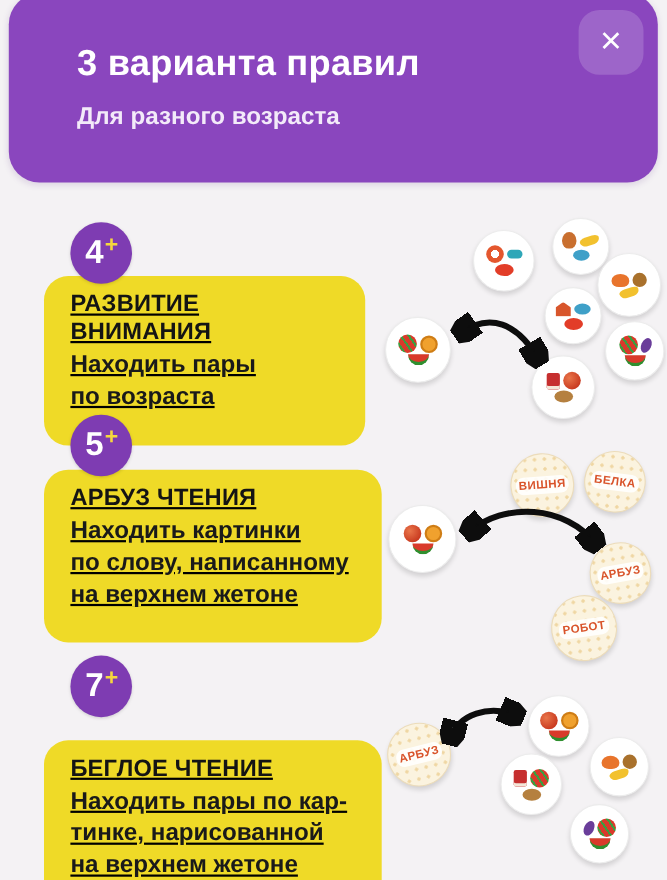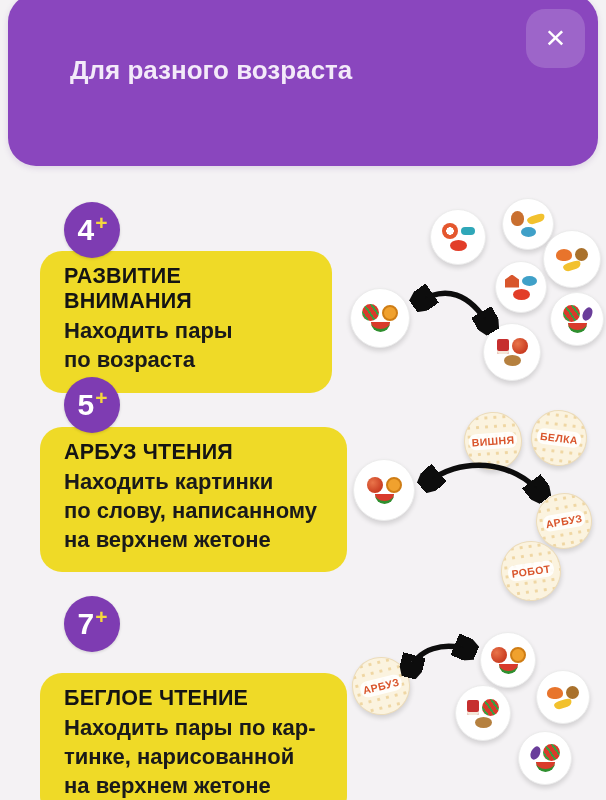--- a/index.html
+++ b/index.html
@@ -13,42 +13,42 @@
   .page { position:absolute; inset:0; }
 
   
   .hero {
     position:absolute; left:8px; top:-6px; width:590px; height:172px;
     background:#8a46be; border-radius:28px;
     padding:44px 56px 0 62px;
     box-shadow:0 2px 6px rgba(90,40,130,.15);
   }
   .hero h1 { color:#fff; font-size:33px; font-weight:800; letter-spacing:.2px; }
-  .hero p  { color:#f3eaf9; font-size:26px; font-weight:600; margin-top:17px; }
+  .hero p  { color:#f3eaf9; font-size:22px; font-weight:600; margin-top:17px; }
   .close {
     position:absolute; left:526px; top:9px; width:59px; height:59px;
     border:none; border-radius:19px; background:rgba(255,255,255,.17);
     color:#fff; cursor:pointer; display:flex; align-items:center; justify-content:center;
   }
   .close span { font-size:34px; line-height:1; font-weight:400; transform:translateY(-2px); }
 
   
   .badge {
     position:absolute; left:64px; width:56px; height:56px; border-radius:50%;
     background:#7e3cb2; display:flex; align-items:center; justify-content:center;
     z-index:3; box-shadow:0 1px 3px rgba(0,0,0,.15);
   }
   .badge .bn { color:#fff; font-size:30px; font-weight:800; }
   .badge .bp { color:#f5d83d; font-size:21px; font-weight:800; position:relative; top:-7px; left:1px; }
   .b0 { top:202px; } .b1 { top:377px; } .b2 { top:596px; }
 
   
   .card {
     position:absolute; left:40px; background:#efda27; border-radius:22px;
-    padding:13px 20px 18px 24px; z-index:2;
+    padding:13px 20px 30px 24px; z-index:2;text-decoration:underline;
   }
   .c0 { top:251px; width:292px; }
   .c1 { top:427px; width:307px; }
   .c2 { top:673px; width:307px; }
   .card h2 { font-size:21.5px; font-weight:800; color:#141414; letter-spacing:.2px; margin-bottom:3px; }
   .card .ln { font-size:22px; font-weight:700; color:#1a1a1a; line-height:1.31; }
 
   
   .layer { position:absolute; inset:0; z-index:1; }
   .token {
@@ -91,20 +91,21 @@
   
   .arrows { position:absolute; inset:0; z-index:4; pointer-events:none; }
   .arrows path { stroke:#0d0d0d; stroke-width:5.5; fill:none; stroke-linecap:round; }
 </style>
 </head>
 <body>
 
 <div class="page">
 
   <header class="hero">
+    <h1>3 варианта правил</h1>
     <p>Для разного возраста</p>
   </header>
   <button class="close">
     <span>×</span>
   </button>
 
   <div class="layer">
       <div class="token pics" style="left: 430px; top: 209px; height: 56px; width: 56px;">
         <span class="g g-clock"></span>
         <span class="g g-whistle"></span>

